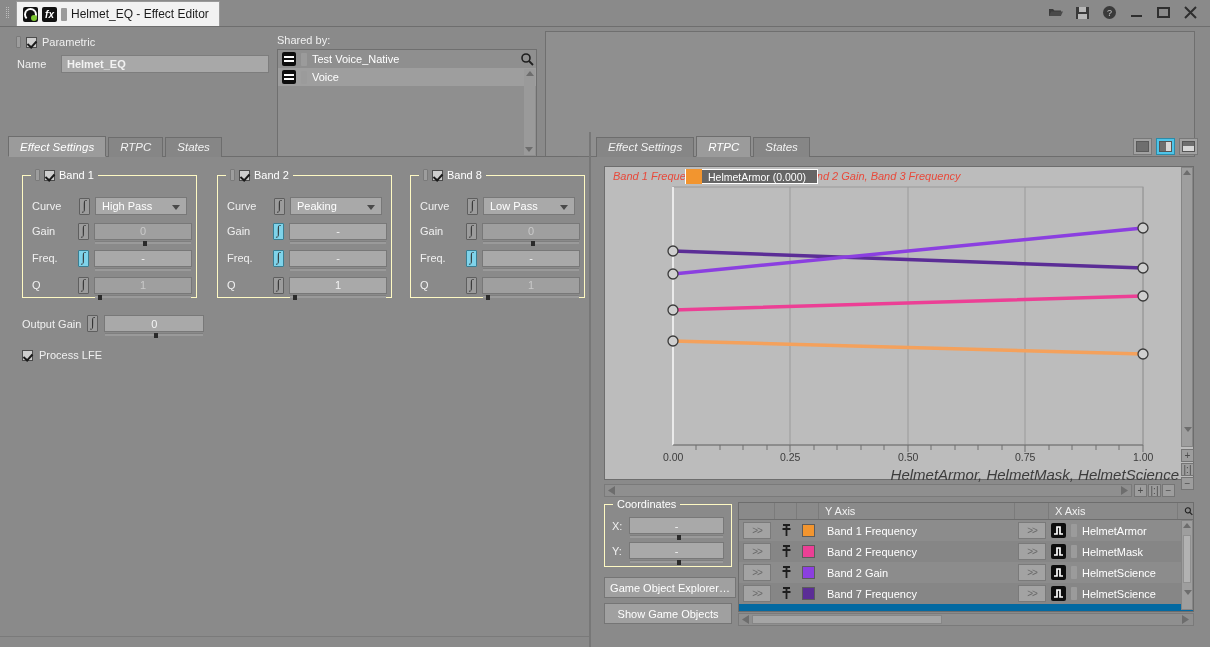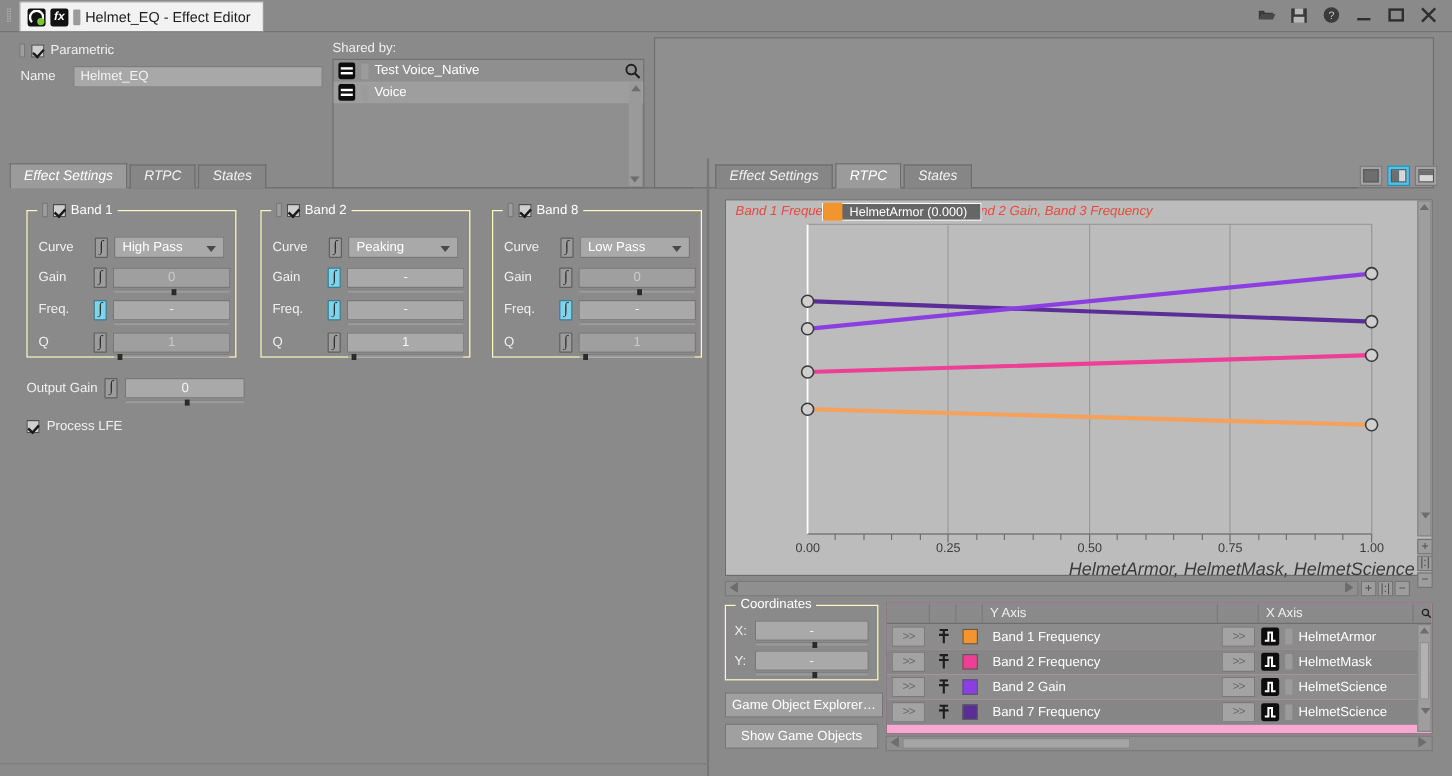--- a/index.html
+++ b/index.html
@@ -174,21 +174,21 @@
   }
 
   
   .btn {
     background: #a0a0a0; border: 1px solid #757575; height: 21px;
     display: flex; align-items: center; justify-content: center;
     font-size: 11px; color: #ffffff;
   }
 
   
-  .tbl { position: absolute; border: 1px solid #6d6d6d; background: #f9a8d4; }
+  .tbl { position: absolute; border: 1px solid #6d6d6d; background: #0369a1; }
   .thead { display: flex; height: 17px; background: #8a8a8a; border-bottom: 1px solid #6d6d6d; }
   .th { font-size: 11px; color: #f0f0f0; display: flex; align-items: center; padding-left: 6px;
         border-right: 1px solid #7b7b7b; }
   .trow { display: flex; height: 21px; align-items: center; background: #868686; }
   .trow:nth-child(even) { background: #8c8c8c; }
   .gobtn {
     width: 28px; height: 17px; background: #a3a3a3; border: 1px solid #7a7a7a;
     display: flex; align-items: center; justify-content: center;
     font-size: 10px; color: #6a6a6a; letter-spacing: -1px;
   }
@@ -262,21 +262,21 @@
   <div class="topform">
 
     <div style="position:absolute;left:16px;top:9px;display:flex;align-items:center;gap:5px;">
       <span class="pipe"></span>
       <span class="chk on"></span>
       <span class="lbl">Parametric</span>
     </div>
 
     <div style="position:absolute;left:17px;top:28px;display:flex;align-items:center;gap:6px;">
       <span class="lbl" style="width:38px;">Name</span>
-      <span class="field" style="width:208px;">Helmet_EQ</span>
+      <span class="field" style="width:208px;font-weight:bold;">Helmet_EQ</span>
     </div>
 
 
     <div style="position:absolute;left:277px;top:7px;" class="lbl">Shared by:</div>
     <div class="sharedbox" style="left:277px;top:22px;width:260px;height:108px;">
       <div class="sharedrow">
         <span class="ic-mix"></span>
         <span class="tabbar-spacer"></span>
         <span>Test Voice_Native</span>
       </div>

